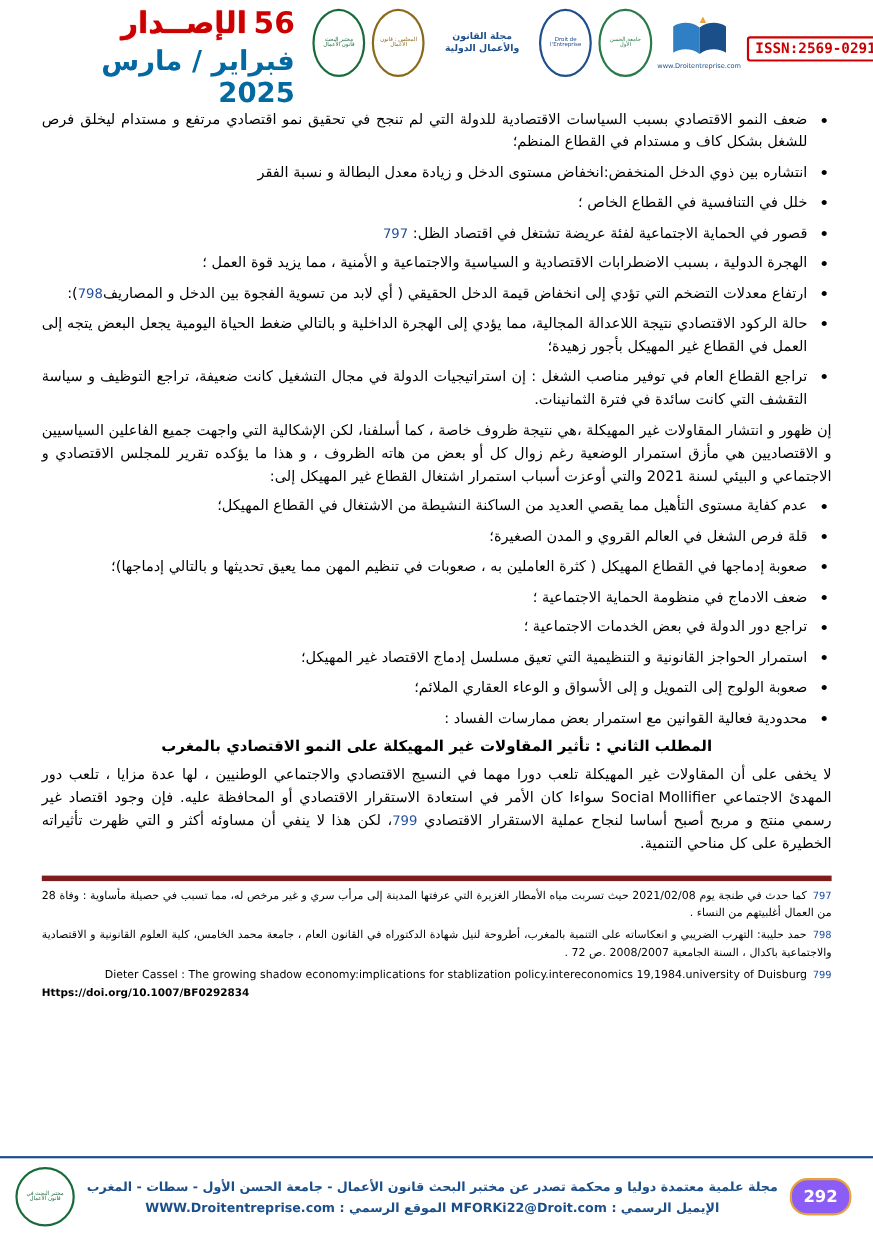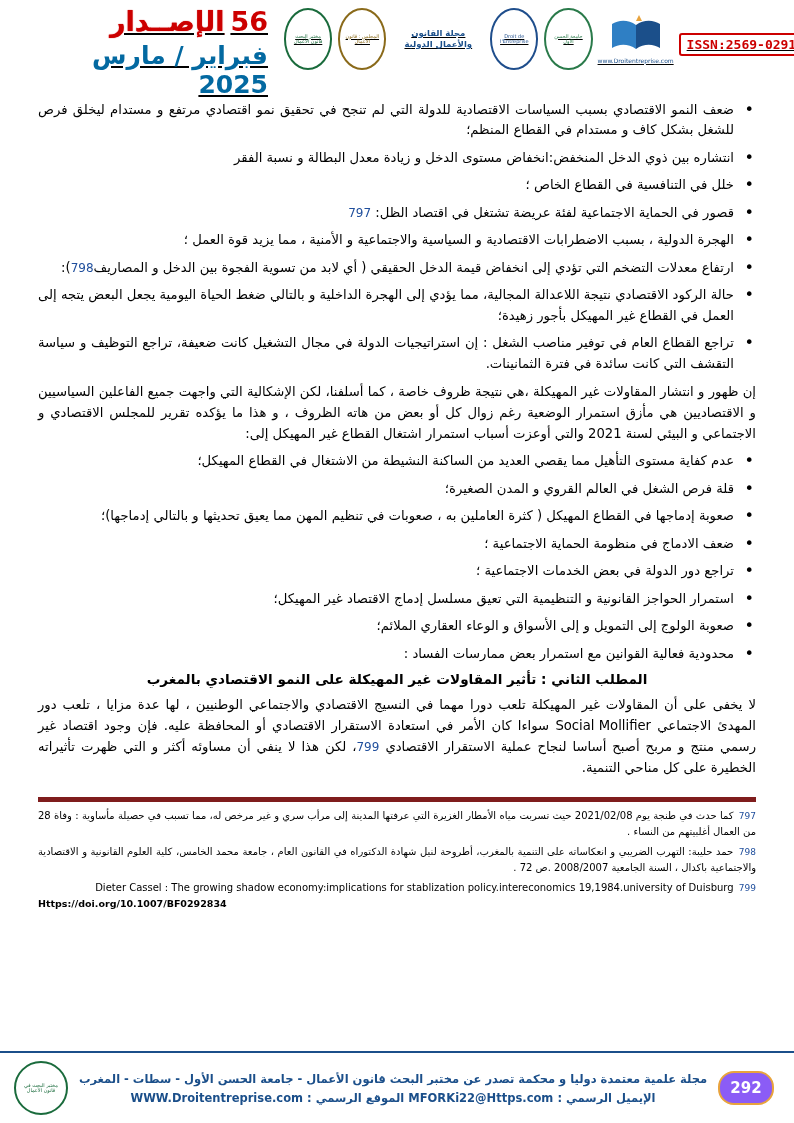--- a/index.html
+++ b/index.html
@@ -22,21 +22,20 @@
     height: 92px;
     width: 100%;
     border-bottom: none;
   }
   .header-inner {
     display: flex;
     flex-direction: row-reverse;
     align-items: flex-start;
     height: 92px;
     padding: 4px 8px 0 8px;
-    text-decoration: underline;
   }
   .issue-block {
     display: flex;
     flex-direction: column;
     align-items: flex-start;
     margin-right: 4px;
     margin-left: 10px;
     padding-top: 2px;
     min-width: 250px;
   }
@@ -333,19 +332,19 @@
     <div class="fn-url">Https://doi.org/10.1007/BF0292834</div>
   </div>
 </div>
 
 <div class="footer">
   <div class="footer-seal">مختبر البحث في قانون الأعمال</div>
   <div class="footer-center">
     <div class="footer-line1">مجلة علمية معتمدة دوليا و محكمة تصدر عن مختبر البحث قانون الأعمال - جامعة الحسن الأول - سطات - المغرب</div>
     <div class="footer-line2">
       <span>الإيميل الرسمي :</span>
-      <span class="mail latin">MFORKi22@Https.com</span>
+      <span class="mail latin">MFORKi22@Droit.com</span>
       <span>الموقع الرسمي :</span>
       <span class="latin">WWW.Droitentreprise.com</span>
     </div>
   </div>
   <div class="page-badge">292</div>
 </div>
 
 </body></html>

